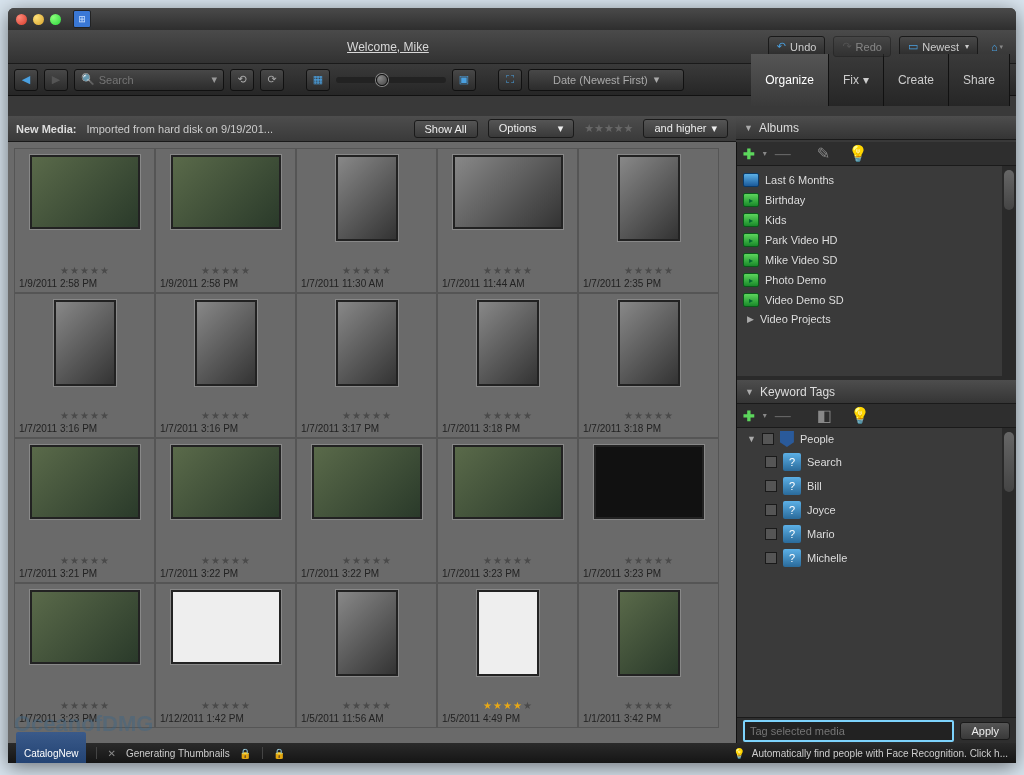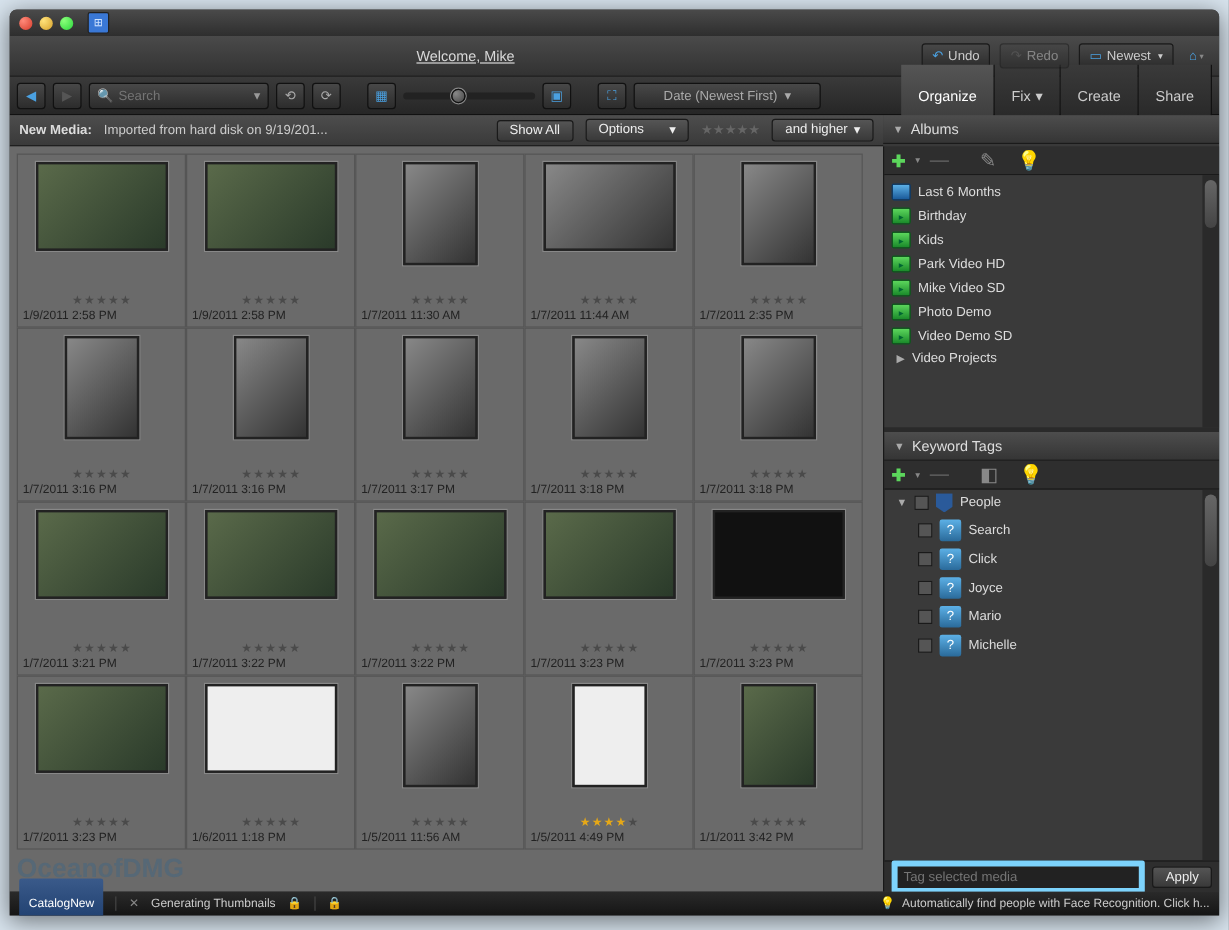--- a/index.html
+++ b/index.html
@@ -60,21 +60,21 @@
 .scroll .sbthumb{position:absolute;left:2px;right:2px;top:4px;height:40px;background:linear-gradient(#666,#444);border-radius:5px;}
 .albumitem{display:flex;align-items:center;gap:6px;padding:3px 8px 3px 6px;color:#ddd;font-size:11px;}
 .aico{width:16px;height:14px;border:1px solid #0a5a1a;background:linear-gradient(#5cd65c,#1a8a2a);border-radius:2px;display:flex;align-items:center;justify-content:center;font-size:8px;color:#063;}
 .aico.smart{background:linear-gradient(#5cb0e6,#1a5a9a);border-color:#0a3a6a;}
 .tagitem{display:flex;align-items:center;gap:6px;padding:3px 8px 3px 28px;color:#ddd;font-size:11px;}
 .chk{width:12px;height:12px;border:1px solid #1a1a1a;background:#555;}
 .tagico{width:18px;height:18px;background:linear-gradient(#5cb0e6,#2a6a9a);border-radius:2px;display:flex;align-items:center;justify-content:center;color:#fff;font-size:11px;}
 .catitem{display:flex;align-items:center;gap:6px;padding:3px 8px 3px 10px;color:#ddd;font-size:11px;}
 .catico{width:14px;height:16px;background:#2a5a9a;clip-path:polygon(0 0,100% 0,100% 70%,50% 100%,0 70%);}
 .tagfooter{height:26px;background:#2e2e2e;border-top:1px solid #1a1a1a;display:flex;align-items:center;padding:0 6px;gap:6px;}
-.tagfooter input{flex:1;background:#222;border:5px solid #7dd3fc;color:#888;font-size:11px;padding:3px 5px;border-radius:2px;}
+.tagfooter input{flex:1;background:#222;border:2px solid #7dd3fc;color:#888;font-size:11px;padding:3px 5px;border-radius:2px;}
 .statusbar{height:20px;background:linear-gradient(#2a2a2a,#151515);display:flex;align-items:center;padding:0 8px;color:#ccc;font-size:10px;gap:10px;}
 .statusbar .right{margin-left:auto;display:flex;align-items:center;gap:6px;}
 .bulb{color:#e6c817;}
 .divv{width:1px;height:12px;background:#444;}
 .catbtn{background:linear-gradient(#3a5a8a,#1a3a6a);padding:16px 8px;border-radius:2px;color:#fff;font-size:10px;}
 .watermark{position:absolute;left:14px;bottom:38px;color:rgba(50,100,140,.35);font-size:22px;font-weight:bold;pointer-events:none;}
 .hrline{height:4px;background:#2a2a2a;cursor:row-resize;}
 .keypanel{flex:1;display:flex;flex-direction:column;min-height:0;}
 .keybody{flex:1;overflow:hidden;position:relative;}
 </style>
@@ -135,21 +135,21 @@
       <div class="tab active">Organize</div>
       <div class="tab">
           <span>Fix</span>
           <span class="caret">▾</span>
         </div>
       <div class="tab">Create</div>
       <div class="tab">Share</div>
     </div>
   </div>
 
-  <div style="display:flex;">
+  <div style="display:flex;margin-top:20px;">
     <div class="filterbar" style="flex:1">
       <span class="lbl">New Media:</span>
       <span class="desc">Imported from hard disk on 9/19/201...</span>
       <div style="flex:1"></div>
       <div class="smbtn">Show All</div>
       <div class="smbtn" style="display:flex;gap:21px">
           <span>Options</span>
           <span class="caret">▾</span>
         </div>
       <div class="stars5">★★★★★</div>
@@ -385,21 +385,21 @@
             <div class="thumb land">
               <div class="thumbimg wh"></div>
             </div>
             <div class="rating">
               <span>★</span>
               <span>★</span>
               <span>★</span>
               <span>★</span>
               <span>★</span>
             </div>
-            <div class="date">1/6/2011 1:18 PM</div>
+            <div class="date">1/12/2011 1:42 PM</div>
           </div>
           <div class="cell">
             <div class="thumb port">
               <div class="thumbimg bw"></div>
             </div>
             <div class="rating">
               <span>★</span>
               <span>★</span>
               <span>★</span>
               <span>★</span>
@@ -508,21 +508,21 @@
           </div>
           <div id="tags">
               <div class="tagitem">
                 <div class="chk"></div>
                 <div class="tagico">?</div>
                 <span>Search</span>
               </div>
               <div class="tagitem">
                 <div class="chk"></div>
                 <div class="tagico">?</div>
-                <span>Click</span>
+                <span>Bill</span>
               </div>
               <div class="tagitem">
                 <div class="chk"></div>
                 <div class="tagico">?</div>
                 <span>Joyce</span>
               </div>
               <div class="tagitem">
                 <div class="chk"></div>
                 <div class="tagico">?</div>
                 <span>Mario</span>

